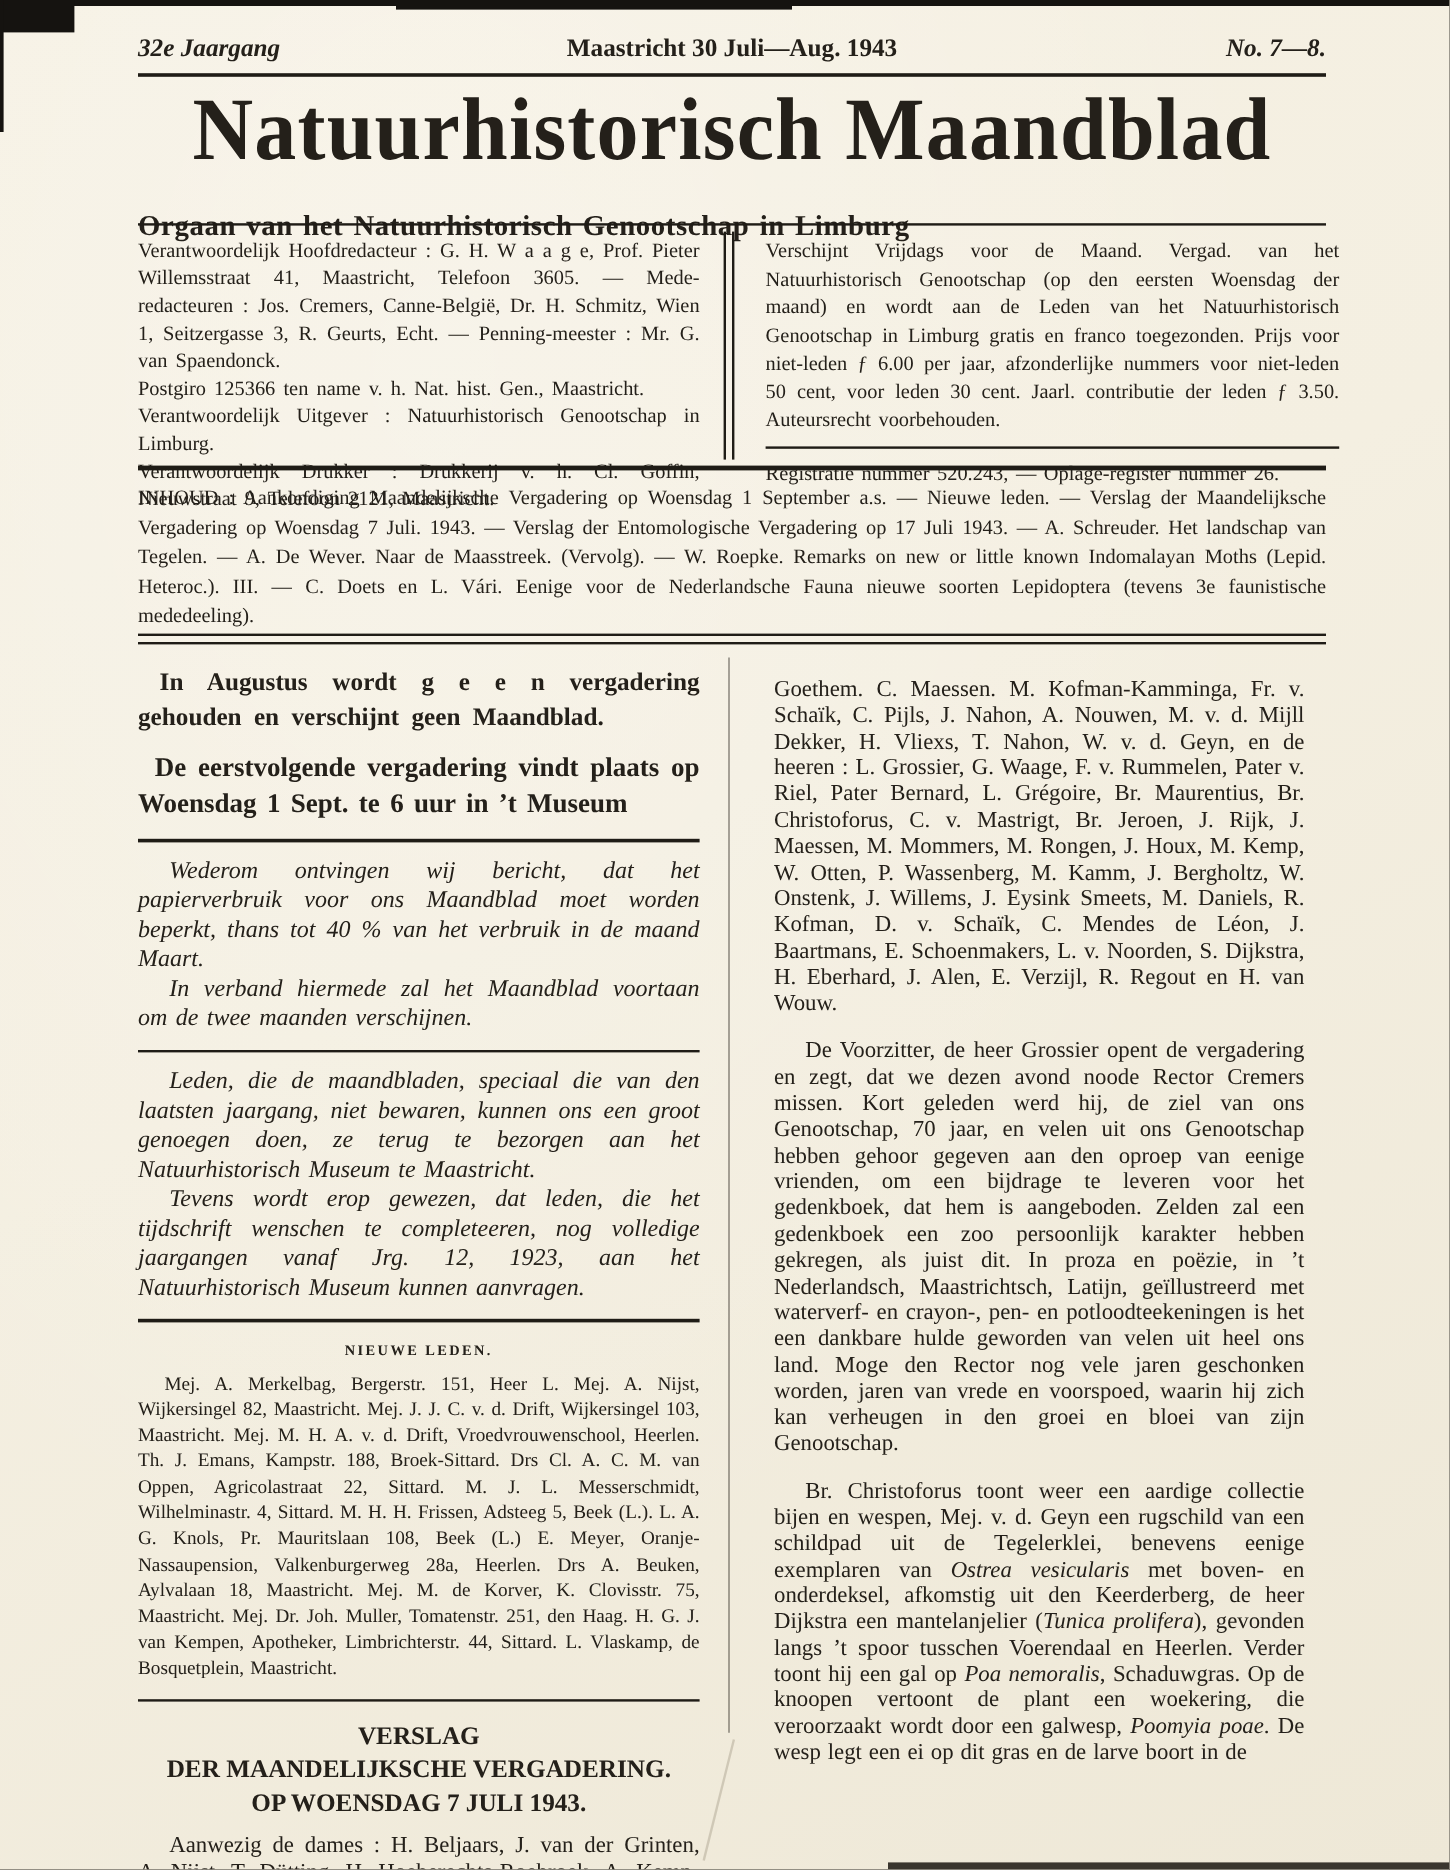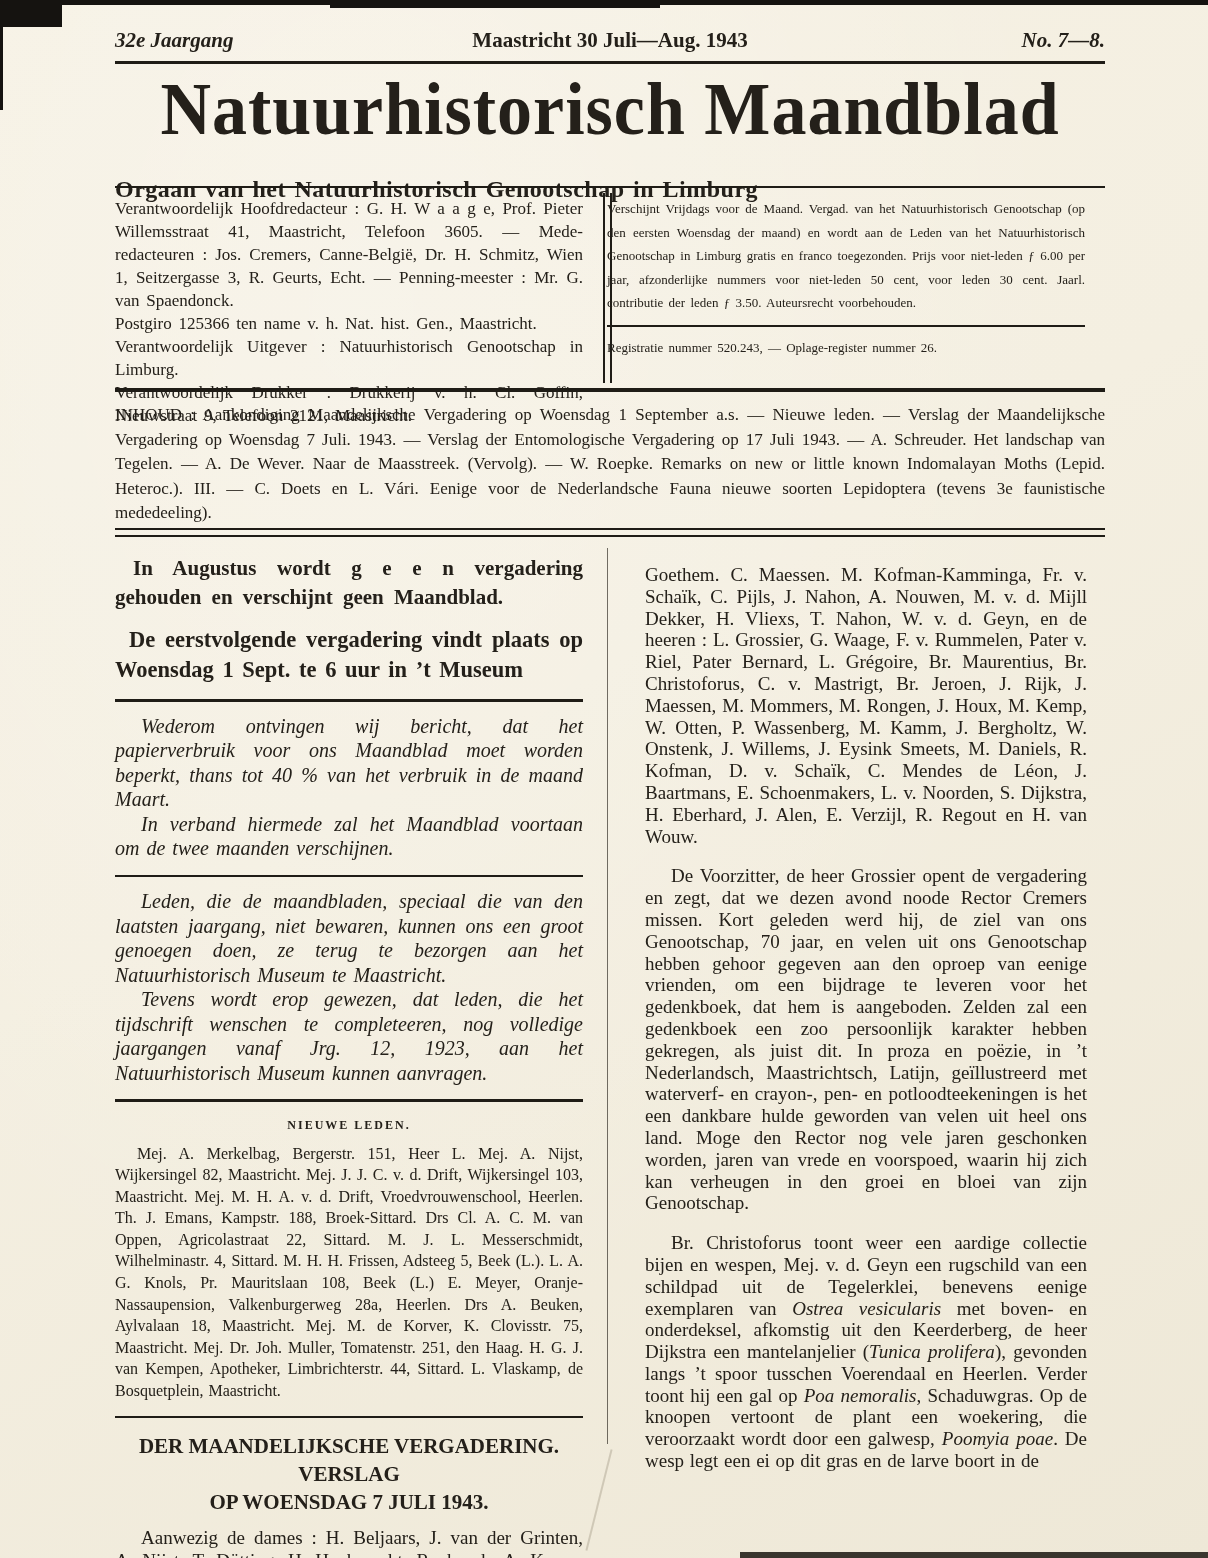--- a/index.html
+++ b/index.html
@@ -48,21 +48,21 @@
     letter-spacing:1px;transform:scaleY(1.06);transform-origin:top center;white-space:nowrap;}
   .page-subtitle{top:151px;font-weight:bold;font-size:24px;letter-spacing:.5px;word-spacing:2px;margin-top:25px;}
 
   
   .masthead{top:197px;height:190px;}
   .mast-left{position:absolute;left:0;top:0;width:468px;font-size:17px;line-height:23px;
     text-align:justify;word-spacing:2.5px;}
   .mast-left p{margin:0;}
   .mast-divider{position:absolute;left:488px;top:-4px;width:5px;height:190px;
     border-left:2px solid var(--rule);border-right:2px solid var(--rule);}
-  .mast-right{position:absolute;left:492px;top:0;width:478px;font-size:13px;line-height:23.5px;
+  .mast-right{position:absolute;left:523px;top:0;width:478px;font-size:17px;line-height:23.5px;
     text-align:justify;word-spacing:2px;}
   .mast-right p{margin:0;}
   .reg-rule{margin:10px 0 9px 0;height:2.5px;background:var(--rule);}
   .registration{text-align:left;}
 
   
   .inhoud{top:403px;font-size:17px;line-height:24.5px;text-align:justify;word-spacing:2px;}
 
   
   .body-band{top:546px;}
@@ -136,22 +136,22 @@
       <p class="notice">Wederom ontvingen wij bericht, dat het papierverbruik voor ons Maandblad moet worden beperkt, thans tot 40 % van het verbruik in de maand Maart.</p>
       <p class="notice">In verband hiermede zal het Maandblad voortaan om de twee maanden verschijnen.</p>
       <div class="col-rule"></div>
       <p class="notice">Leden, die de maandbladen, speciaal die van den laatsten jaargang, niet bewaren, kunnen ons een groot genoegen doen, ze terug te bezorgen aan het Natuurhistorisch Museum te Maastricht.</p>
       <p class="notice">Tevens wordt erop gewezen, dat leden, die het tijdschrift wenschen te completeeren, nog volledige jaargangen vanaf Jrg. 12, 1923, aan het Natuurhistorisch Museum kunnen aanvragen.</p>
       <div class="col-rule"></div>
       <h2 class="nl-heading">NIEUWE LEDEN.</h2>
       <p class="nl-para">Mej. A. Merkelbag, Bergerstr. 151, Heer L. Mej. A. Nijst, Wijkersingel 82, Maastricht. Mej. J. J. C. v. d. Drift, Wijkersingel 103, Maastricht. Mej. M. H. A. v. d. Drift, Vroedvrouwenschool, Heerlen. Th. J. Emans, Kampstr. 188, Broek-Sittard. Drs Cl. A. C. M. van Oppen, Agricolastraat 22, Sittard. M. J. L. Messerschmidt, Wilhelminastr. 4, Sittard. M. H. H. Frissen, Adsteeg 5, Beek (L.). L. A. G. Knols, Pr. Mauritslaan 108, Beek (L.) E. Meyer, Oranje-Nassaupension, Valkenburgerweg 28a, Heerlen. Drs A. Beuken, Aylvalaan 18, Maastricht. Mej. M. de Korver, K. Clovisstr. 75, Maastricht. Mej. Dr. Joh. Muller, Tomatenstr. 251, den Haag. H. G. J. van Kempen, Apotheker, Limbrichterstr. 44, Sittard. L. Vlaskamp, de Bosquetplein, Maastricht.</p>
       <div class="col-rule"></div>
       <h2 class="verslag-heading">
+        <span style="display:block">VERSLAG</span>
         <span style="display:block">DER MAANDELIJKSCHE VERGADERING.</span>
-        <span style="display:block">VERSLAG</span>
         <span style="display:block">OP WOENSDAG 7 JULI 1943.</span>
       </h2>
       <p class="attendees">Aanwezig de dames : H. Beljaars, J. van der Grinten, A. Nijst, T. Dütting, H. Hoeberechts-Roebroek, A. Kemp-Dassen, R. Sekhuis, G. van</p>
     </div>
 
     <div class="col-divider"></div>
 
     <div class="col-right">
       <p><span>Goethem. C. Maessen. M. Kofman-Kamminga, Fr. v. Schaïk, C. Pijls, J. Nahon, A. Nouwen, M. v. d. Mijll Dekker, H. Vliexs, T. Nahon, W. v. d. Geyn, en de heeren : L. Grossier, G. Waage, F. v. Rummelen, Pater v. Riel, Pater Bernard, L. Grégoire, Br. Maurentius, Br. Christoforus, C. v. Mastrigt, Br. Jeroen, J. Rijk, J. Maessen, M. Mommers, M. Rongen, J. Houx, M. Kemp, W. Otten, P. Wassenberg, M. Kamm, J. Bergholtz, W. Onstenk, J. Willems, J. Eysink Smeets, M. Daniels, R. Kofman, D. v. Schaïk, C. Mendes de Léon, J. Baartmans, E. Schoenmakers, L. v. Noorden, S. Dijkstra, H. Eberhard, J. Alen, E. Verzijl, R. Regout en H. van Wouw.</span></p>
       <p class="indent"><span>De Voorzitter, de heer </span><span class="b">Grossier</span><span> opent de vergadering en zegt, dat we dezen avond noode Rector Cremers missen. Kort geleden werd hij, de ziel van ons Genootschap, 70 jaar, en velen uit ons Genootschap hebben gehoor gegeven aan den oproep van eenige vrienden, om een bijdrage te leveren voor het gedenkboek, dat hem is aangeboden. Zelden zal een gedenkboek een zoo persoonlijk karakter hebben gekregen, als juist dit. In proza en poëzie, in ’t Nederlandsch, Maastrichtsch, Latijn, geïllustreerd met waterverf- en crayon-, pen- en potloodteekeningen is het een dankbare hulde geworden van velen uit heel ons land. Moge den Rector nog vele jaren geschonken worden, jaren van vrede en voorspoed, waarin hij zich kan verheugen in den groei en bloei van zijn Genootschap.</span></p>

